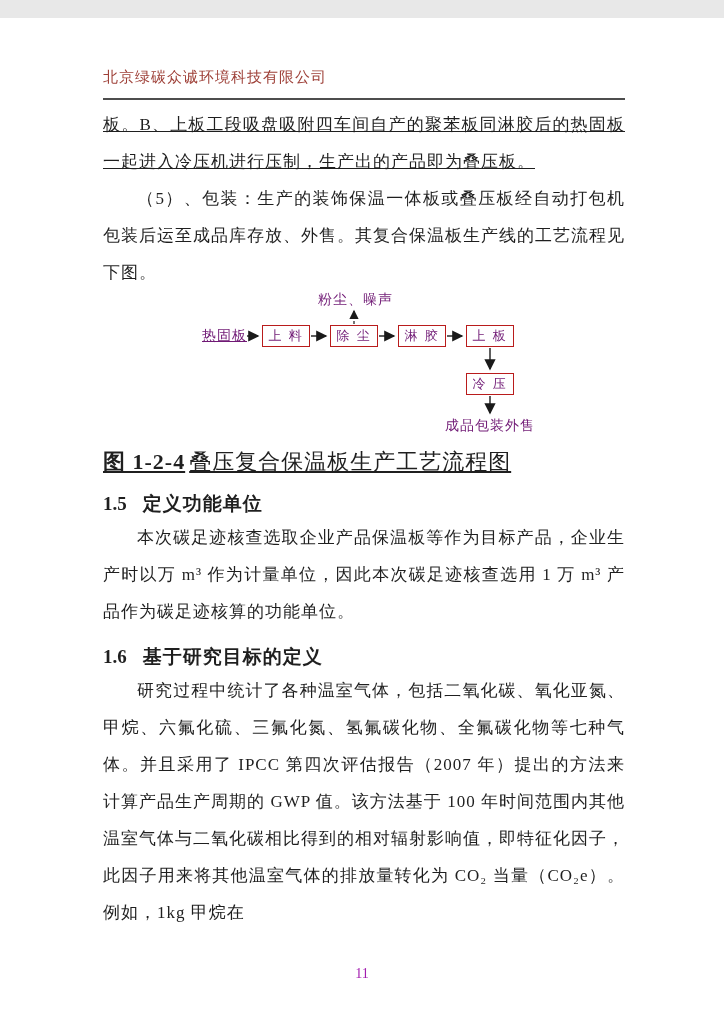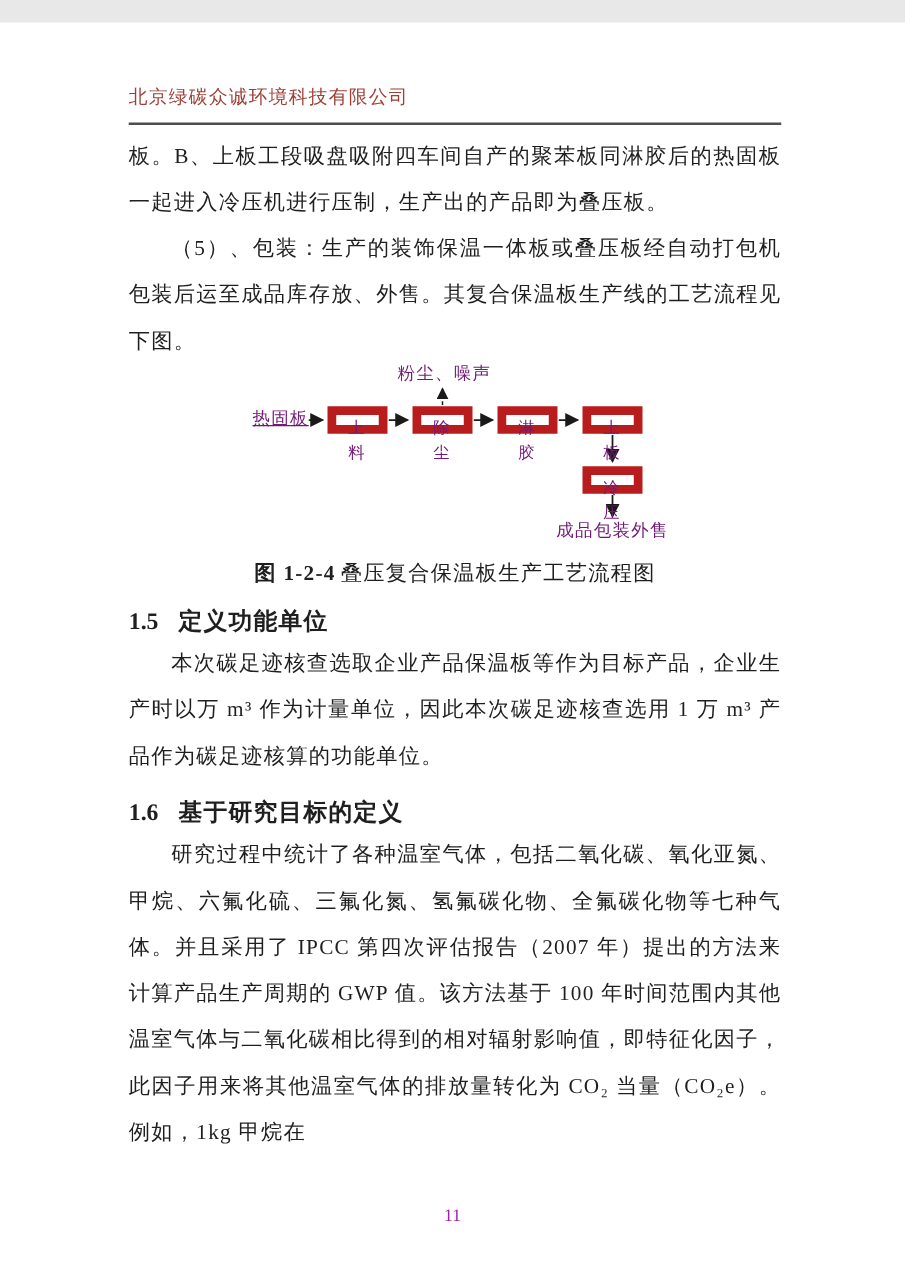--- a/index.html
+++ b/index.html
@@ -35,21 +35,21 @@
   .pageheader .right { letter-spacing: 0.5px; }
   
   .para {
     font-size: 17px;
     line-height: 37px;
     letter-spacing: 1px;
     text-align: justify;
     text-justify: inter-ideograph;
   }
   .para.indent { text-indent: 2em; }
-  .para.first { margin-top: 6px; }
+  .para.first { margin-top: 6px; text-decoration: underline; }
   
   .flow {
     position: relative;
     width: 522px;
     height: 150px;
     margin-top: 0;
     font-size: 14px;
     color: #701a75;
   }
   .flow svg { position: absolute; left: 0; top: 0; }
@@ -59,33 +59,33 @@
     letter-spacing: 1px;
     line-height: 18px;
   }
   .flow-input { left: 86px; top: 36px; width: 58px; text-decoration: underline; text-align: right; }
   .flow-emission { left: 205px; top: 0px; width: 95px; }
   .flow-output { left: 327px; top: 126px; width: 120px; }
   .flow-box {
     position: absolute;
     width: 48px;
     height: 22px;
-    border: 7px solid #b91c1c;
+    border: 1px solid #b91c1c;
     background: #ffffff;
     text-align: center;
     line-height: 20px;
     font-size: 13px;
     letter-spacing: 2px;
   }
   
   .figcaption {
     margin-top: 6px;
-    text-align: center;
-    font-size: 17px;
+    font-size: 22px;
     letter-spacing: 1px;
+    text-decoration: underline;
   }
   .figcaption .num { font-weight: bold; margin-right: 4px; }
   .secheading {
     margin-top: 14px;
     font-size: 19px;
     font-weight: bold;
     letter-spacing: 1px;
   }
   .secheading .num { margin-right: 16px; letter-spacing: 0; }
   .secheading + .para { margin-top: 2px; }

